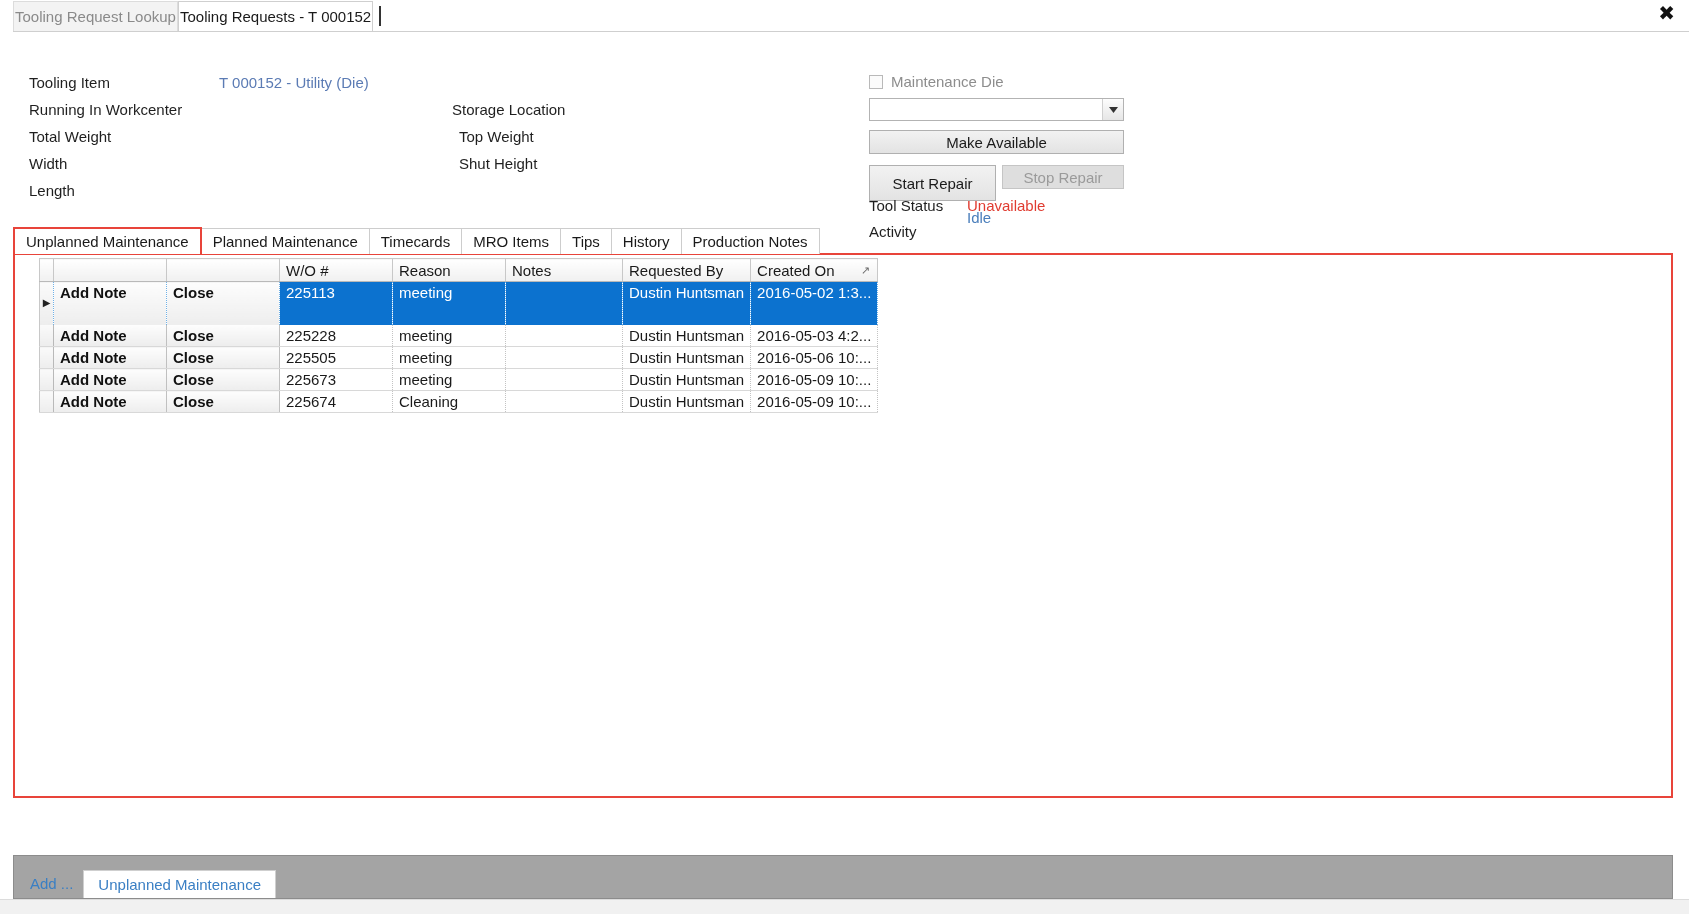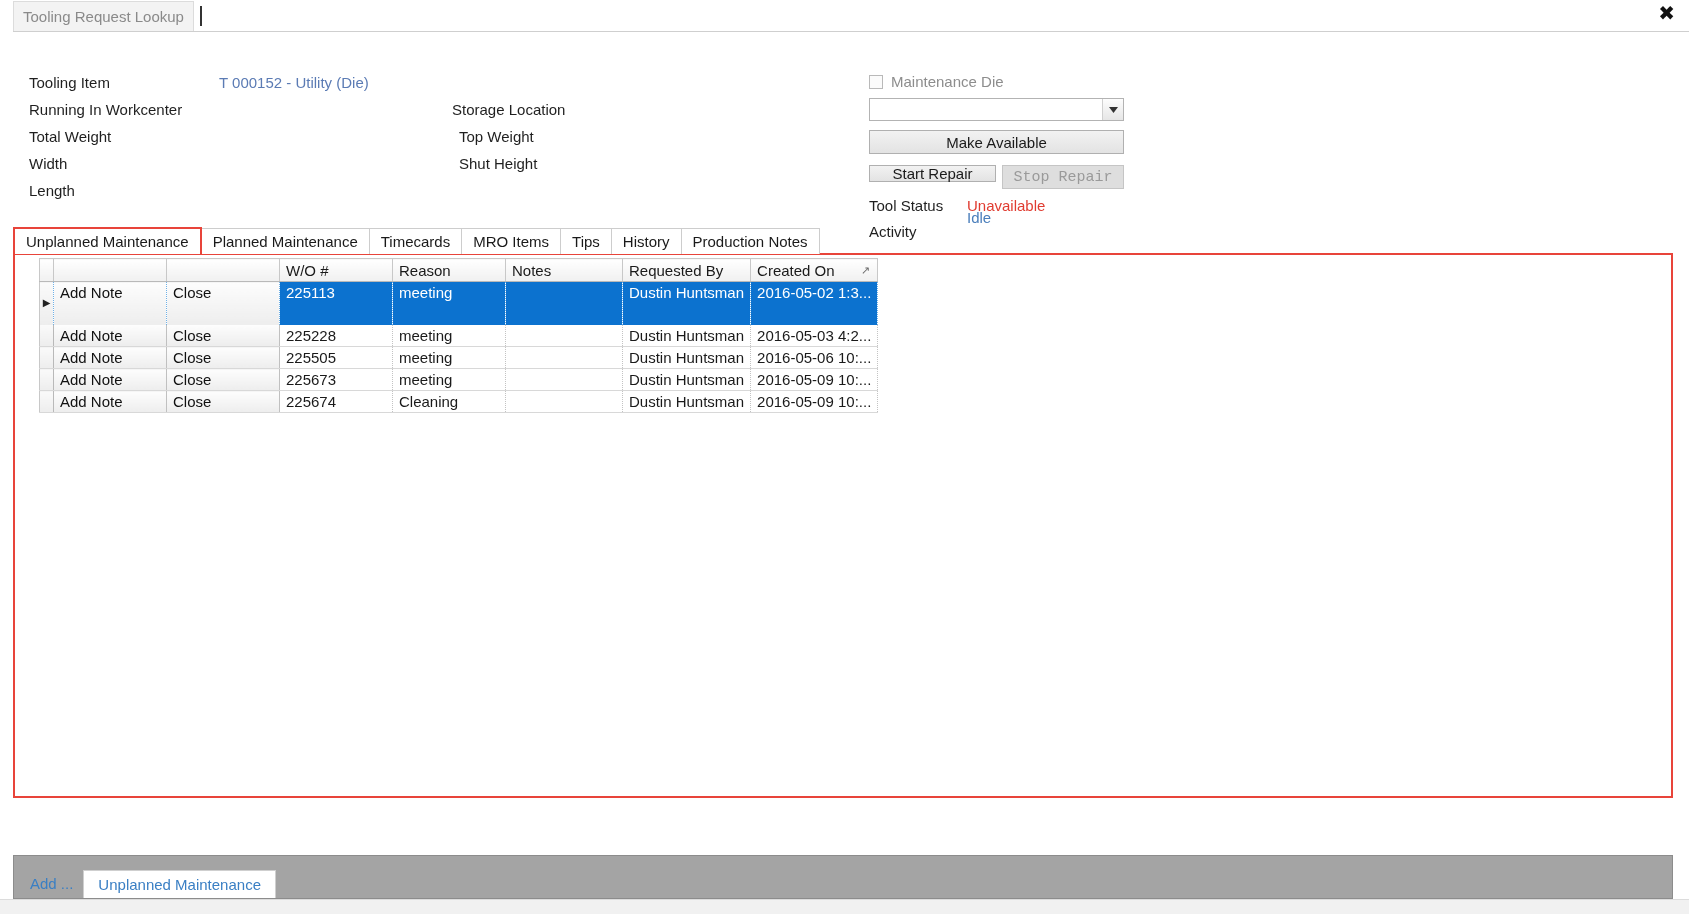--- a/index.html
+++ b/index.html
@@ -27,21 +27,21 @@
   .tabstrip-inner {
     display: flex;
     align-items: flex-end;
     height: 31px;
     padding-left: 13px;
     box-sizing: border-box;
   }
   .wtab {
     height: 30px;
     line-height: 30px;
-    padding: 0 9px;
+    padding: 0 1px;
     font-size: 15px;
     color: #8a8a8a;
     background: #f3f3f3;
     border: 1px solid #dcdcdc;
     border-bottom: none;
     box-sizing: border-box;
     white-space: nowrap;
   }
   .wtab.active {
     color: #1a1a1a;
@@ -139,24 +139,23 @@
     color: #1a1a1a;
     display: flex;
     align-items: center;
     justify-content: center;
     cursor: pointer;
   }
   .btn.disabled {
     color: #9a9a9a;
     background: #dedede;
     border-color: #c5c5c5;
-    font-family: Liberation Mono, monospace;
   }
   #btn-make-available { left: 869px; top: 98px; width: 255px; height: 24px; }
-  #btn-start-repair   { left: 869px; top: 133px; width: 127px; height: 17px; }
+  #btn-start-repair   { left: 869px; top: 133px; width: 127px; height: 36px; }
   #btn-stop-repair    { left: 1002px; top: 133px; width: 122px; height: 24px; }
 
   .status-label {
     position: absolute;
     font-size: 15px;
     color: #1f1f1f;
   }
   .status-val {
     position: absolute;
     font-size: 15px;
@@ -259,21 +258,21 @@
     width: 14px;
     background: linear-gradient(#fafafa, #ededed);
     border-right: 1px solid #b9b9b9;
     border-left: 1px solid #c8c8c8;
     text-align: center;
     padding: 0;
     color: #333;
     font-size: 10px;
   }
   td.actioncell {
-    font-weight: normal;
+    font-weight: bold;
     background: linear-gradient(#fdfdfd, #ededed);
     border-right: 1px solid #c0c0c0;
     color: #111;
   }
   tr.selected td {
     background: #0c72cf;
     color: #ffffff;
     border-right: 1px dotted #6fb0e6;
     border-bottom: none;
   }
@@ -341,20 +340,23 @@
     background: #ffffff;
   }
 </style>
 </head>
 <body>
 
 <div class="tabstrip">
   <div class="tabstrip-inner">
     <div class="wtab">
       <span>Tooling Request Lookup</span>
+    </div>
+    <div class="wtab active">
+      <span>Tooling Requests - T 000152</span>
     </div>
     <div class="wtab-caret"></div>
   </div>
   <div class="winclose">✖</div>
 </div>
 
 <div class="left-edge"></div>
 
 <div class="header-area">
 

